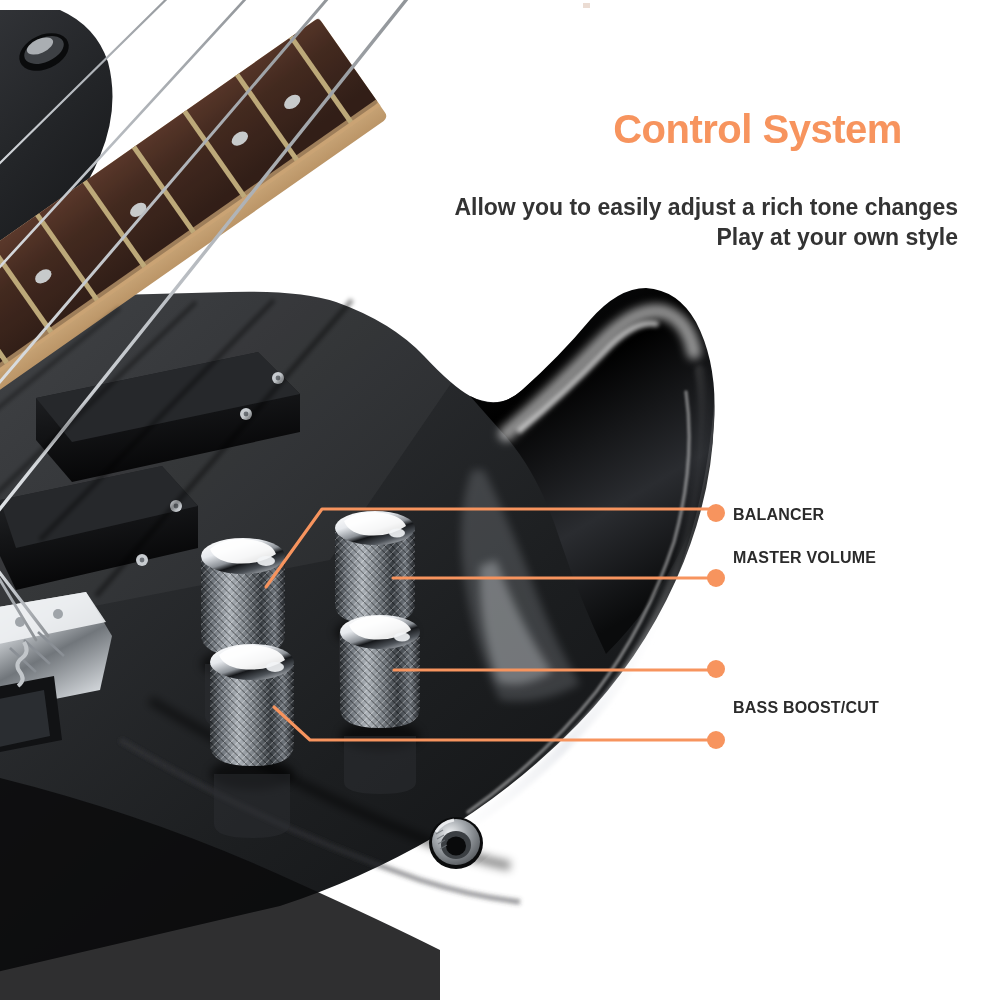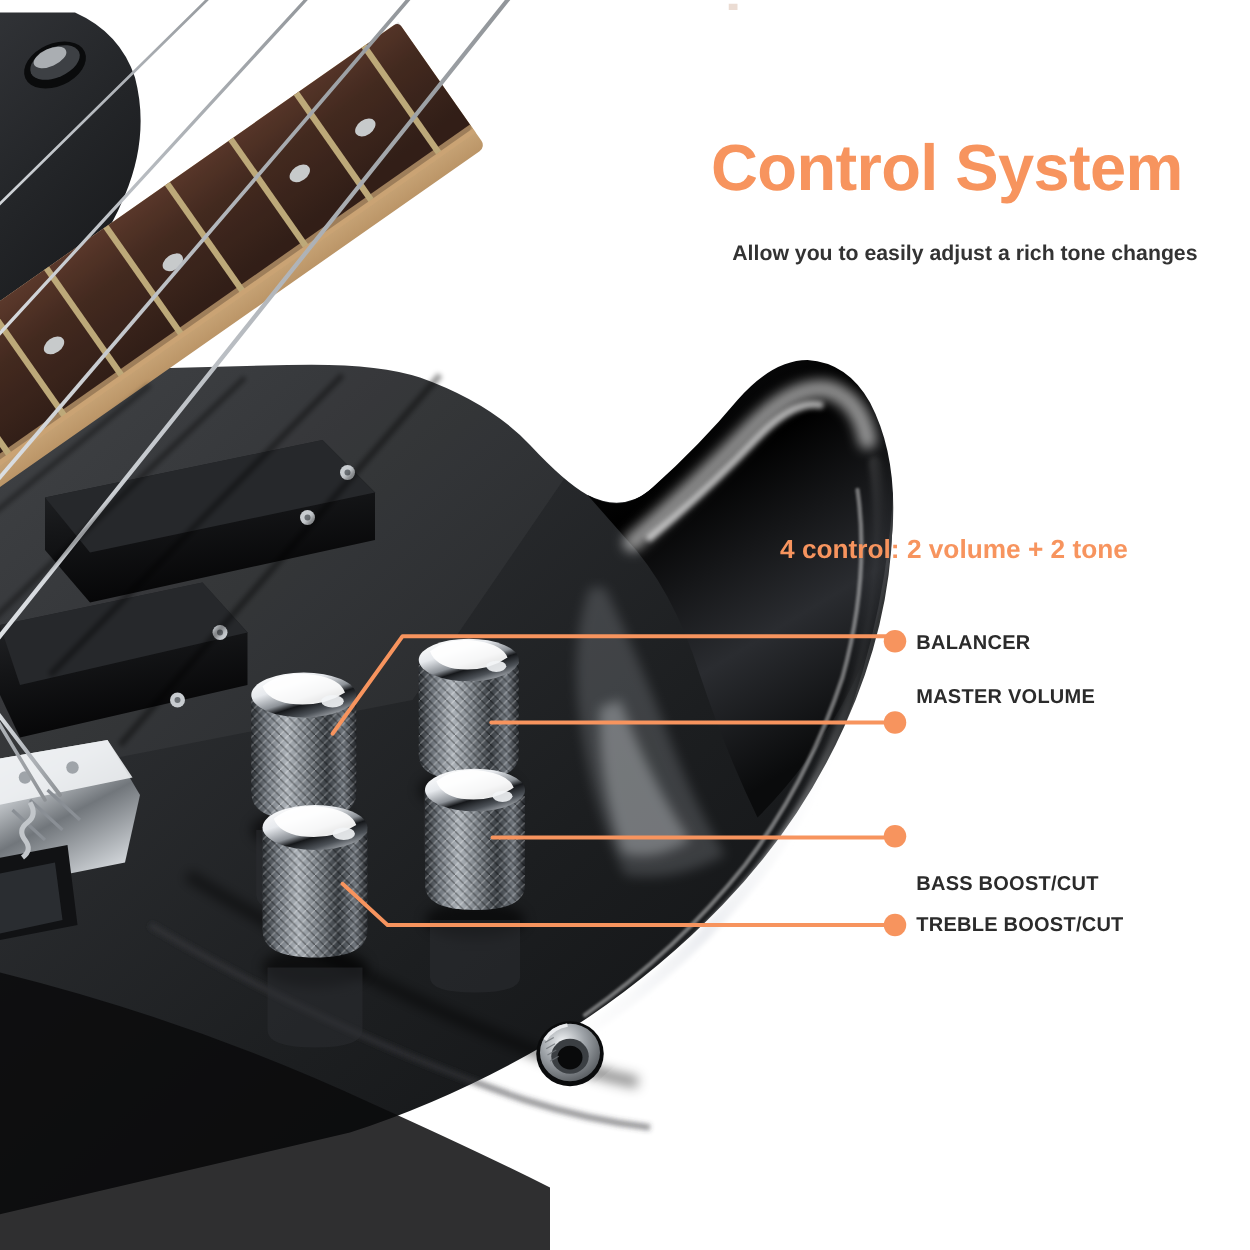--- a/index.html
+++ b/index.html
@@ -6,27 +6,27 @@
   body{width:1000px;height:1000px;overflow:hidden;font-family:"Liberation Sans",sans-serif;}
   #stage{position:relative;width:1000px;height:1000px;background:#ffffff;overflow:hidden;}
 
   
   #photo{position:absolute;inset:0;}
   .svgfull{position:absolute;left:0;top:0;width:1000px;height:1000px;}
 
   
   #title{
     position:absolute;left:555px;top:108px;width:405px;
-    text-align:center;font-size:52px;font-weight:bold;
+    text-align:center;font-size:40px;font-weight:bold;
     letter-spacing:-0.5px;line-height:1.05;
     color:#F7945E;white-space:nowrap;
   }
   #subtitle{
     position:absolute;right:42px;top:192px;width:620px;
-    text-align:right;font-size:17px;font-weight:bold;
+    text-align:right;font-size:23px;font-weight:bold;
     line-height:1.32;color:#333333;
   }
   #subtitle div{white-space:nowrap;}
   #kicker{
     position:absolute;left:624px;top:428px;
     font-size:21px;font-weight:bold;color:#F7945E;white-space:nowrap;
   }
   .callout-label{
     position:absolute;font-size:16px;font-weight:bold;
     color:#2b2b2b;white-space:nowrap;letter-spacing:0.2px;
@@ -361,22 +361,21 @@
       <circle cx="716" cy="740" r="9"></circle>
     </g>
   </svg>
 
   <div id="artifact"></div>
 
   <div id="title">Control System</div>
 
   <div id="subtitle">
     <div>Allow you to easily adjust a rich tone changes</div>
+    <div>Play at your own style</div>
   </div>
 
-  <div id="kicker">4 control: 2 volume + 2 tone</div>
 
   <div class="callout-label" style="left:733px;top:515px;">BALANCER</div>
   <div class="callout-label" style="left:733px;top:558px;">MASTER VOLUME</div>
   <div class="callout-label" style="left:733px;top:670px;margin-top:38px;">BASS BOOST/CUT</div>
-  <div class="callout-label" style="left:733px;top:741px;">TREBLE BOOST/CUT</div>
 
 </div>
 
 </body></html>

